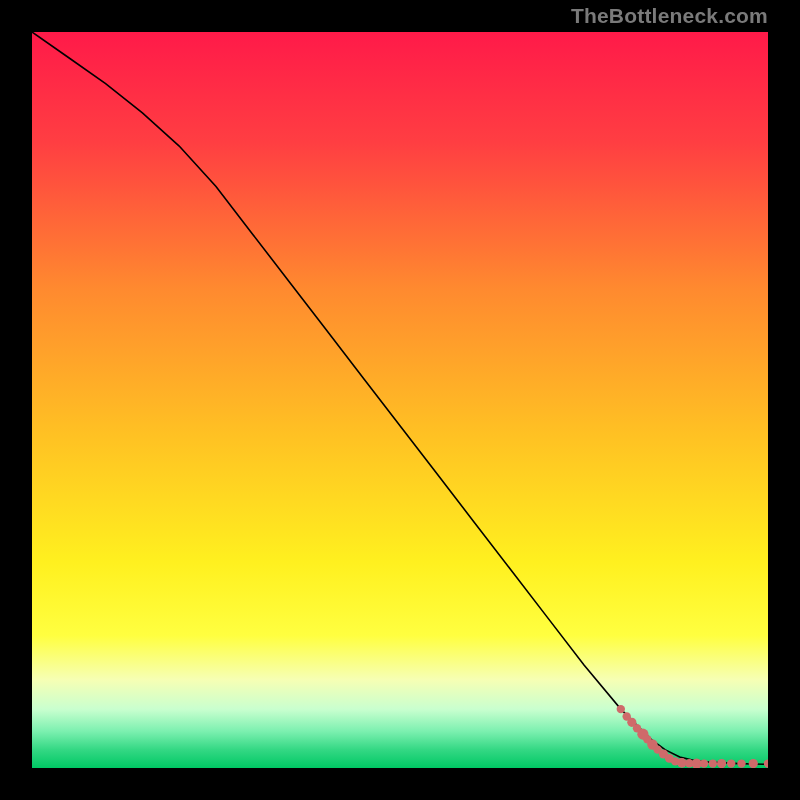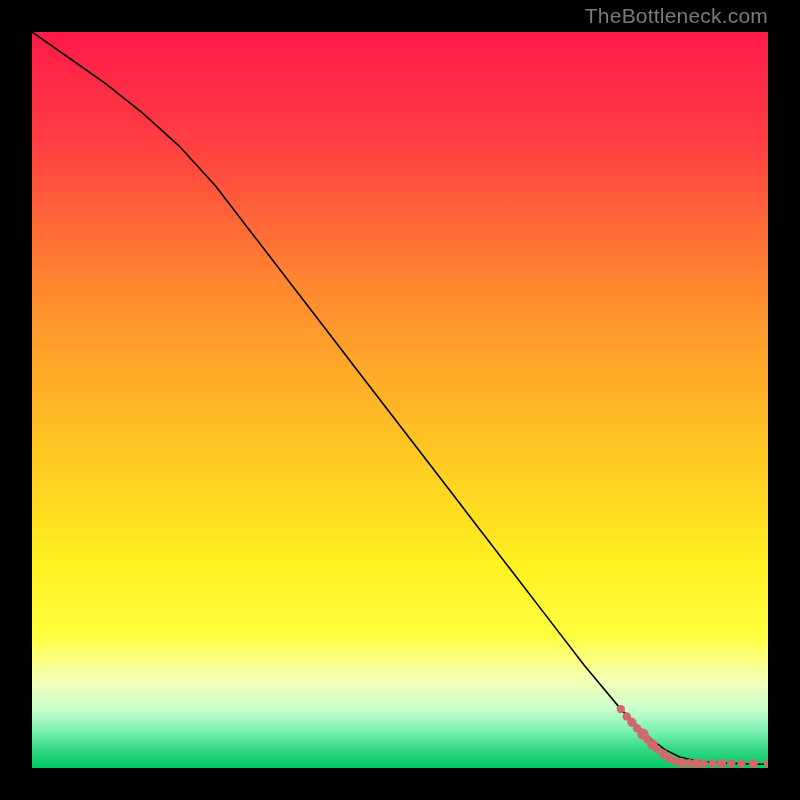--- a/index.html
+++ b/index.html
@@ -16,21 +16,21 @@
     width: 800px;
     height: 800px;
     background: #000;
   }
   .watermark {
     position: absolute;
     top: 4px;
     right: 32px;
     color: #7a7a7a;
     font-size: 21px;
-    font-weight: 400;
+    font-weight: 700;
     letter-spacing: 0.2px;
     user-select: none;
   }
   .plot {
     position: absolute;
     left: 32px;
     top: 32px;
     width: 736px;
     height: 736px;
   }

